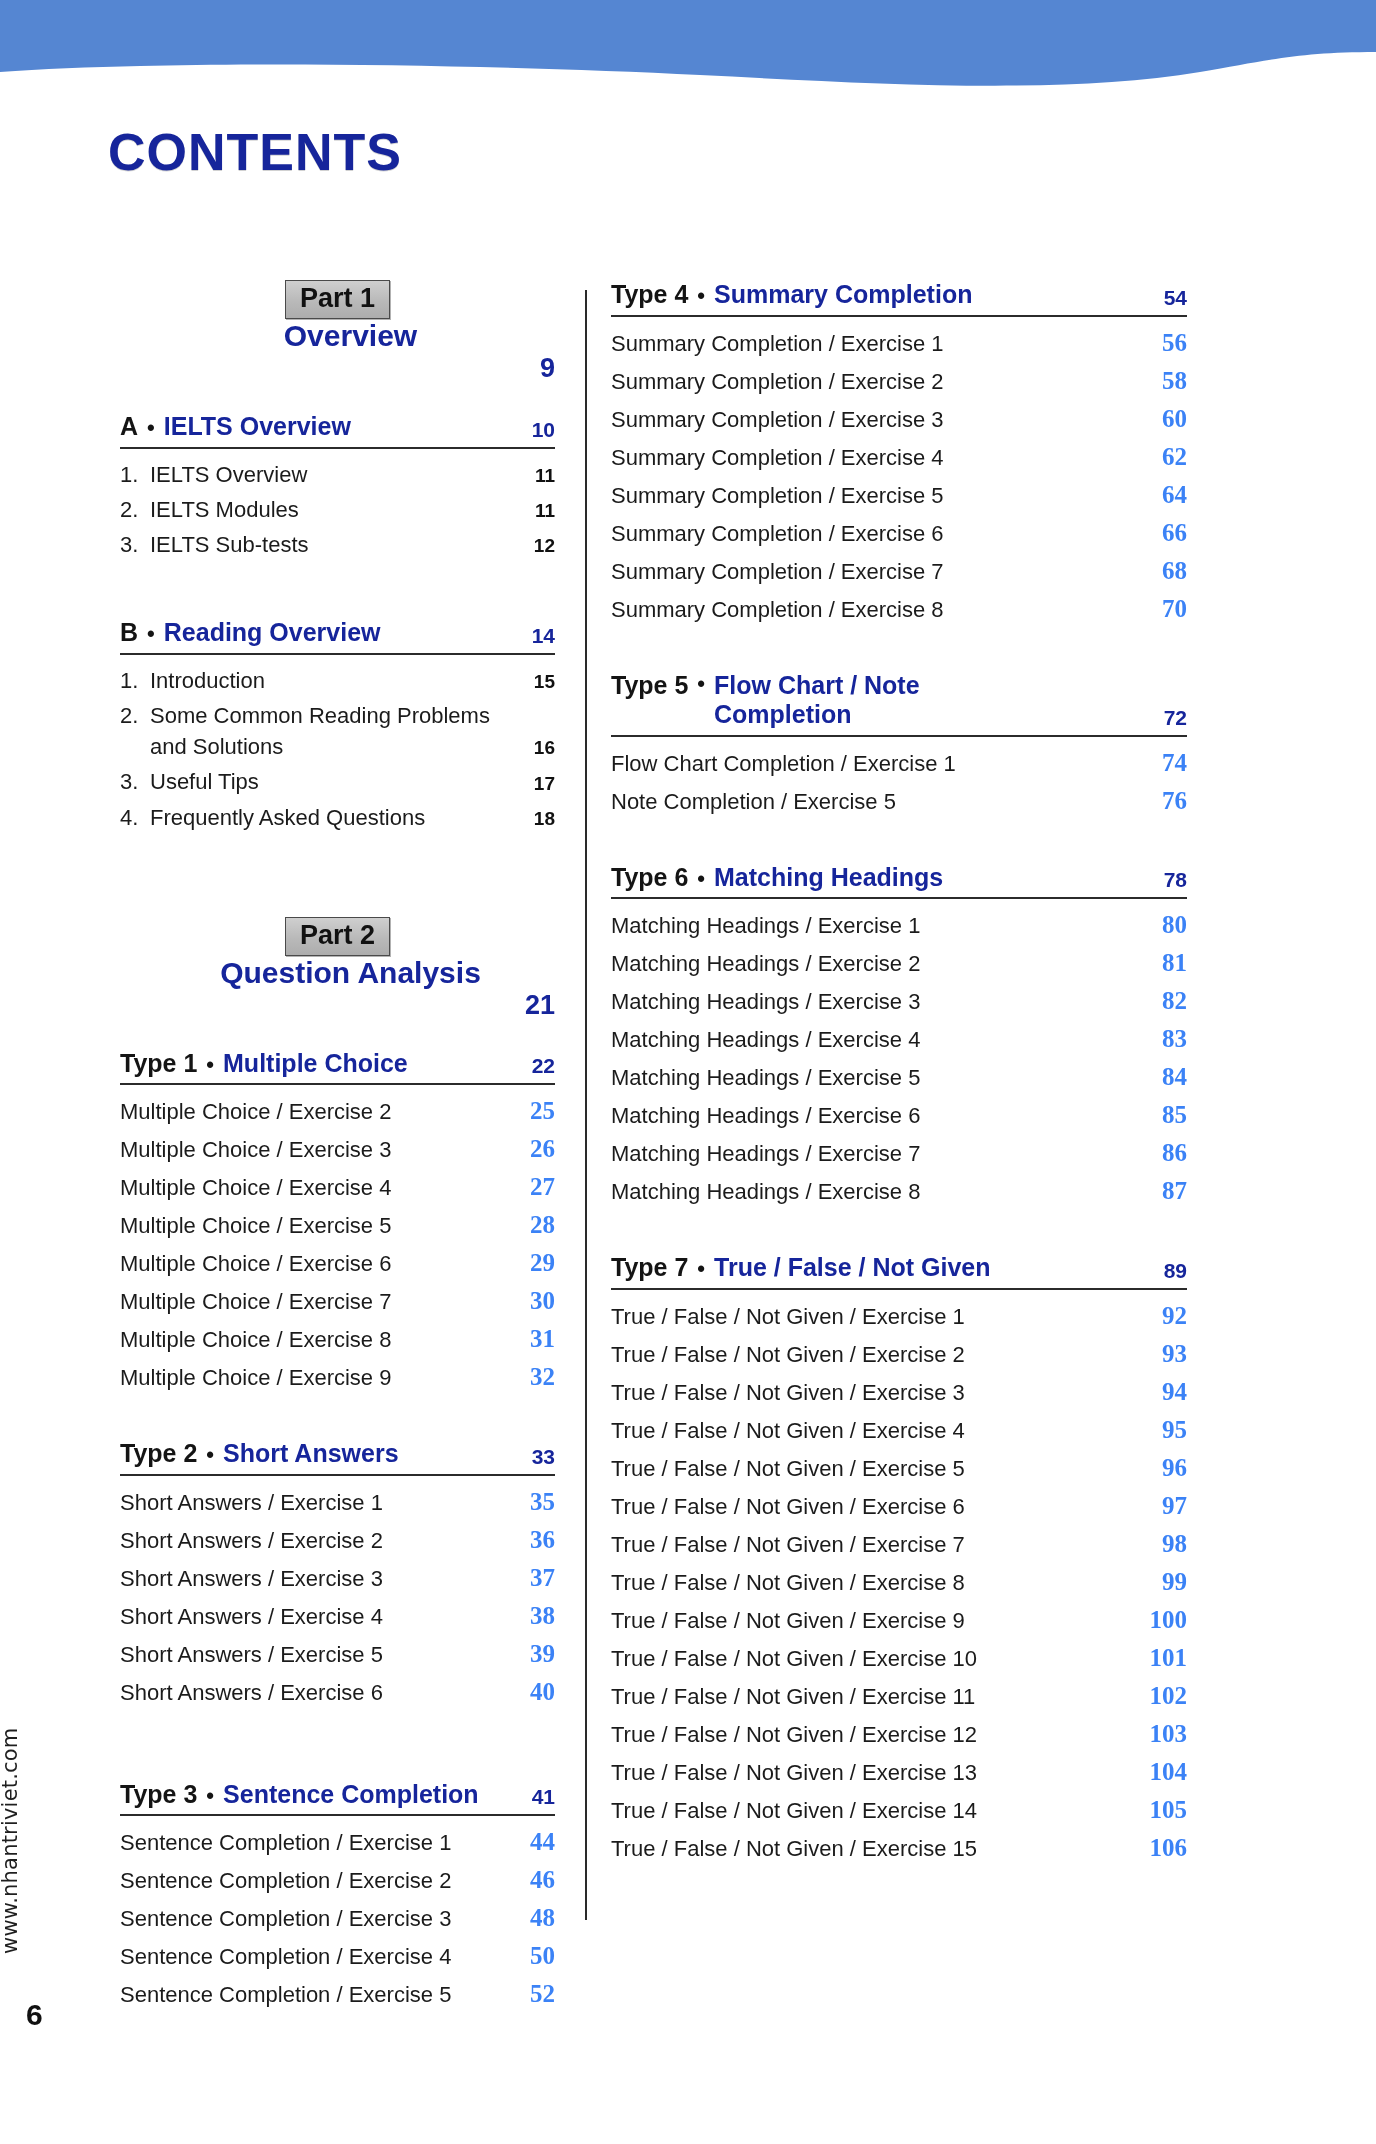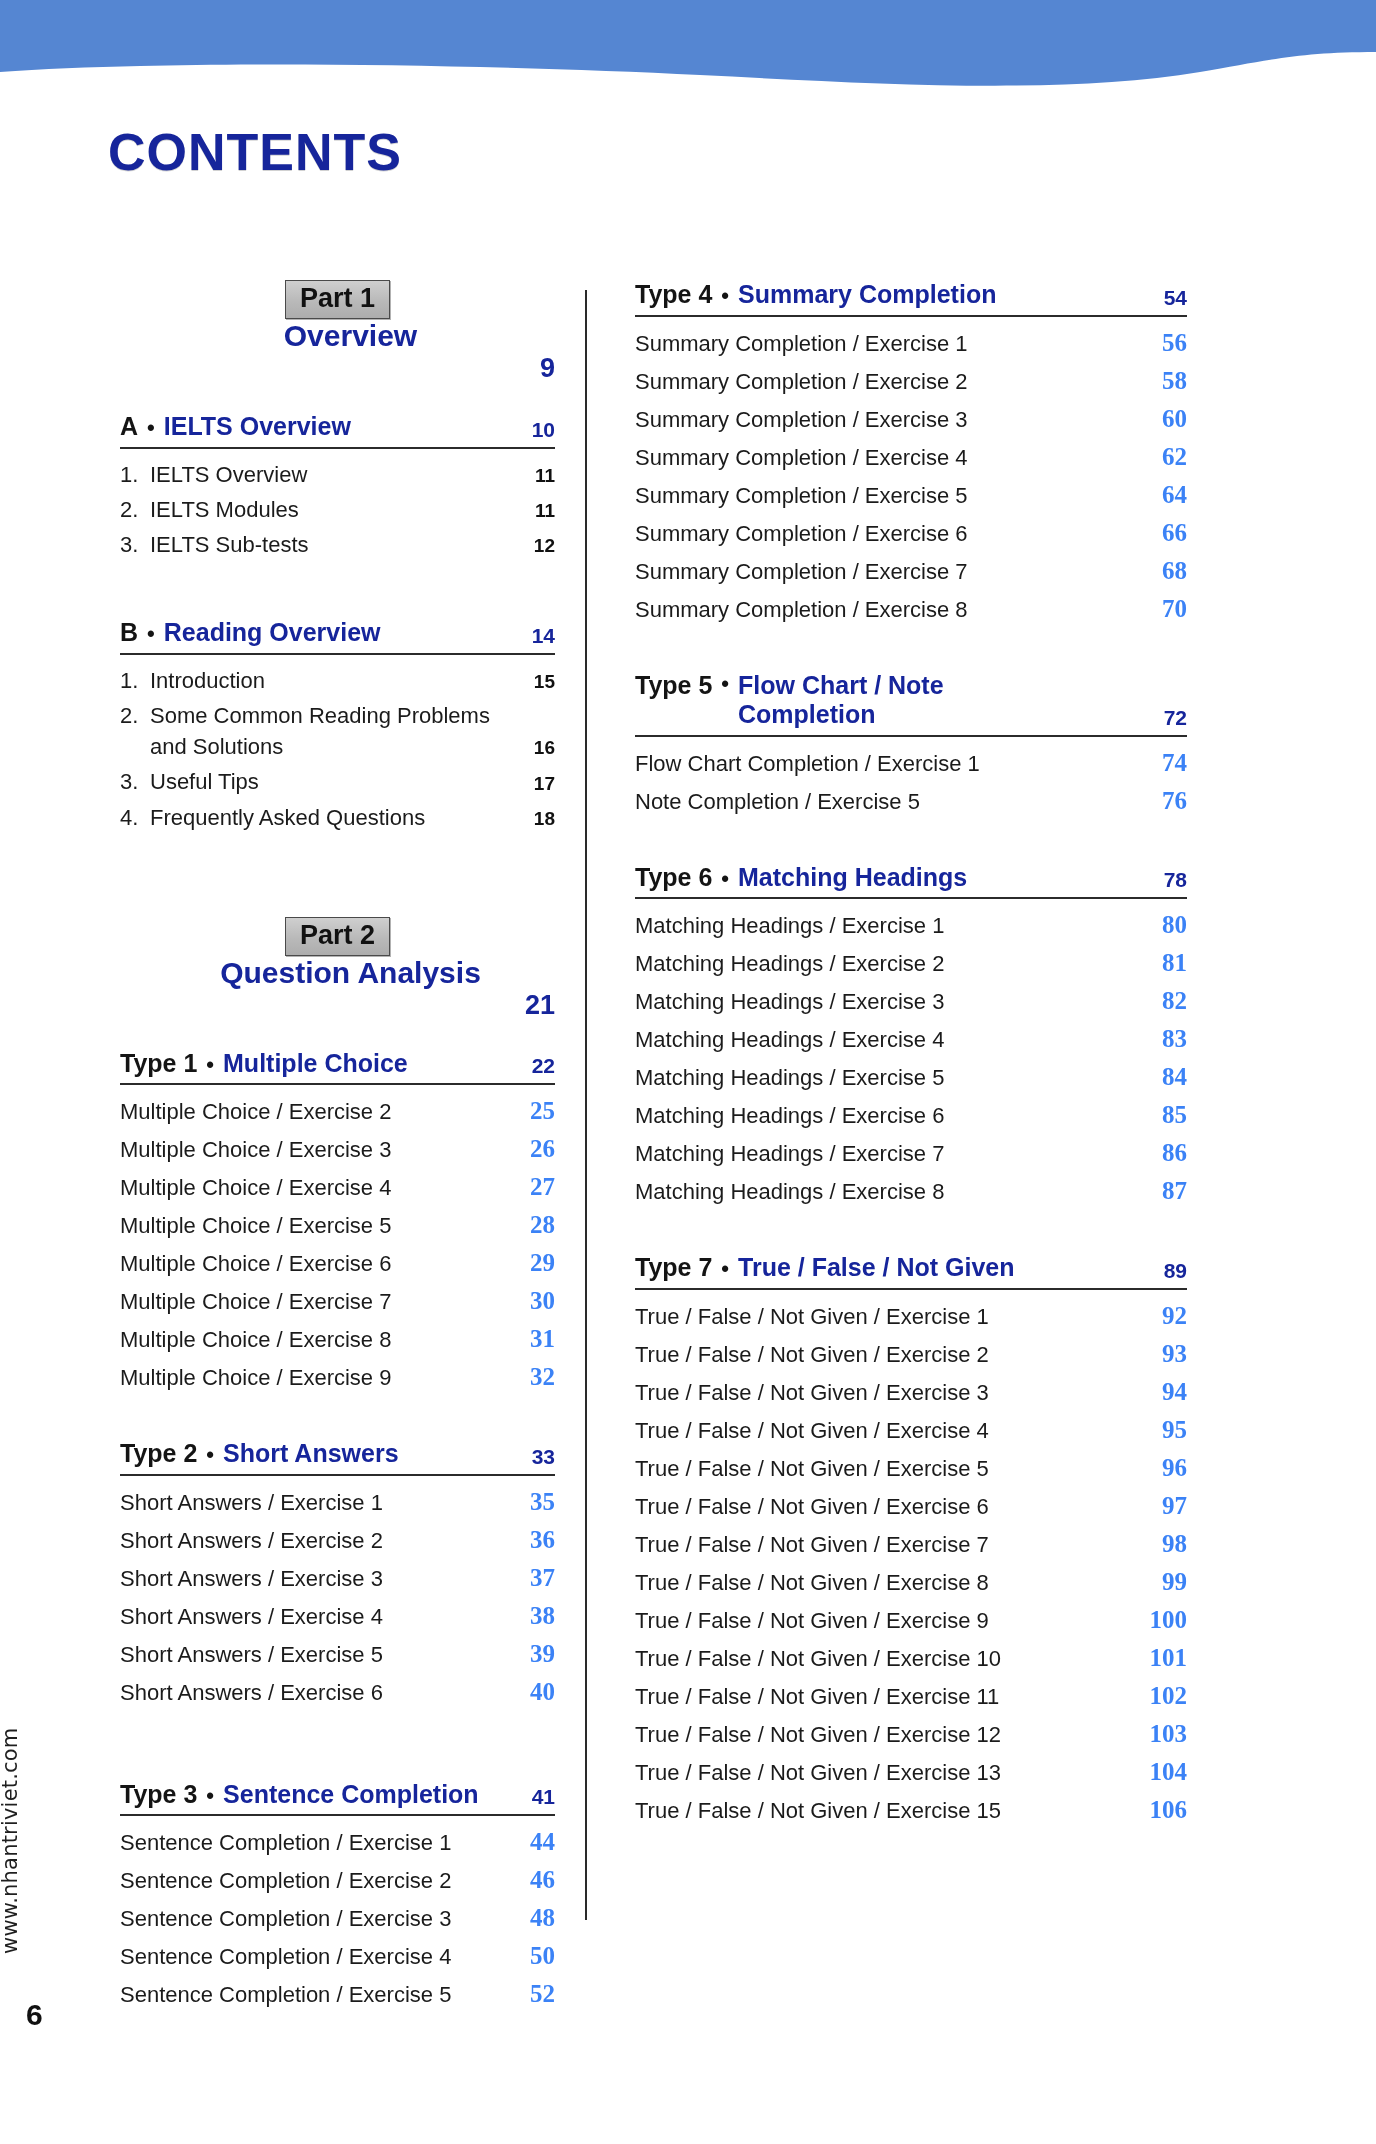--- a/index.html
+++ b/index.html
@@ -72,21 +72,21 @@
     display: flex;
   }
   .col-left  { width: 585px; padding-left: 120px; padding-right: 30px; }
   .col-rule  {
     width: 2px;
     background: #2a2a2a;
     margin-top: 10px;
     height: 1630px;
     flex: 0 0 2px;
   }
-  .col-right { width: 660px; padding-left: 48px; padding-right: 60px; }
+  .col-right { width: 660px; padding-left: 24px; padding-right: 60px; }
 
   
   .part-row {
     display: flex;
     align-items: center;
     margin-bottom: 28px;
     flex-direction: column;
   }
   .part-chip {
     background: linear-gradient(180deg,#cfcfcf 0%,#b9b9b9 55%,#adadad 100%);
@@ -572,20 +572,24 @@
           </div>
         <div class="entry-row">
             <span class="entry-text">True / False / Not Given / Exercise 12</span>
             <span class="entry-page">103</span>
           </div>
         <div class="entry-row">
             <span class="entry-text">True / False / Not Given / Exercise 13</span>
             <span class="entry-page">104</span>
           </div>
         <div class="entry-row">
+            <span class="entry-text">True / False / Not Given / Exercise 14</span>
+            <span class="entry-page">105</span>
+          </div>
+        <div class="entry-row">
             <span class="entry-text">True / False / Not Given / Exercise 15</span>
             <span class="entry-page">106</span>
           </div>
       </div>
     </div>
 
   </div>
 </div>
 
 <div class="watermark">www.nhantriviet.com</div>

